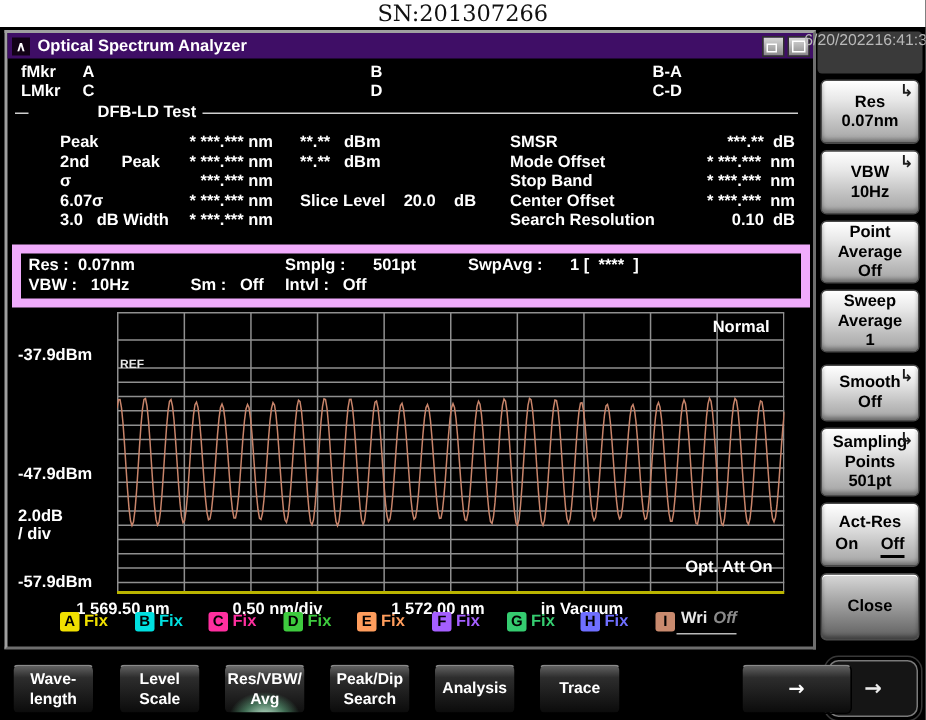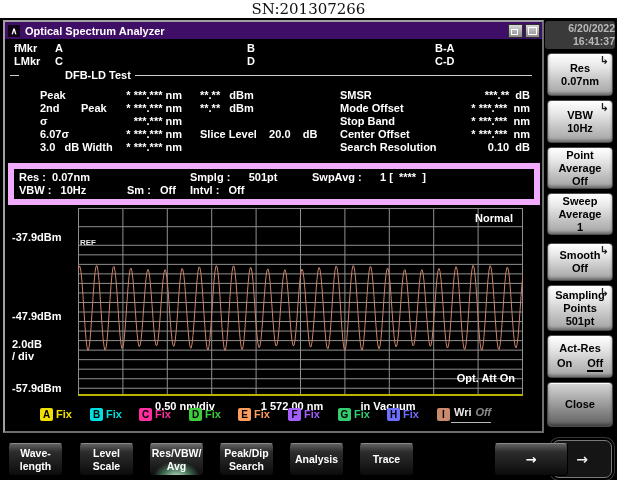--- a/index.html
+++ b/index.html
@@ -36,22 +36,22 @@
 
   .trace-item{position:absolute;top:385px;display:inline-flex;align-items:center;height:14px;}
   .badge{display:inline-flex;width:13px;height:13px;border-radius:2px;color:#000;font-weight:bold;
          font-size:10px;align-items:center;justify-content:center;flex:0 0 auto;}
   .tstate{margin-left:3px;font-weight:bold;font-size:11px;white-space:pre;}
   .tstate2{margin-left:4px;font-weight:bold;font-size:11px;font-style:italic;white-space:pre;}
   .wri-wrap{display:inline-flex;border-bottom:1px solid #b9b9b9;padding-bottom:4px;margin-left:1px;}
 
   
   .datebox{position:absolute;left:545px;top:3px;width:70px;height:28px;background:#3a3a3a;border-radius:3px;
-           color:#b9b9b9;font-weight:bold;font-size:10.5px;line-height:13px;text-align:center;
-           display:flex;flex-direction:column;align-items:flex-end;justify-content:center;white-space:pre;}
+           color:#b9b9b9;font-weight:normal;font-size:10.5px;line-height:13px;text-align:center;
+           display:flex;flex-direction:row;align-items:flex-start;justify-content:center;white-space:pre;}
   .softkey{position:absolute;left:547px;width:66px;box-sizing:border-box;
            background:linear-gradient(180deg,#ffffff 0%,#e8e8e8 30%,#bfbfbf 70%,#a3a3a3 100%);
            border:1px solid #4a4a4a;border-radius:4px;color:#000;font-weight:bold;font-size:11px;line-height:13px;
            display:flex;flex-direction:column;align-items:center;justify-content:center;text-align:center;
            box-shadow:inset 0 1px 0 #fff, inset 0 -2px 3px rgba(0,0,0,.35);}
   .softkey.dark{background:linear-gradient(180deg,#d8d8d8 0%,#a0a0a0 45%,#5f5f5f 100%);}
   .softkey .ln{white-space:pre;}
   .gap2>.ln:first-child{margin-bottom:7px;}
   .submenu-ico{position:absolute;top:0;right:3px;font-size:11px;color:#1c1c1c;font-weight:bold;
                font-family:"DejaVu Sans",sans-serif;}
@@ -183,20 +183,21 @@
         <line x1="0" y1="161.19" x2="445" y2="161.19" stroke="#8f8f8f" stroke-width="1"></line>
         <line x1="0" y1="170.71999999999997" x2="445" y2="170.71999999999997" stroke="#8f8f8f" stroke-width="1"></line>
         <line x1="0" y1="180.25" x2="445" y2="180.25" stroke="#8f8f8f" stroke-width="1"></line>
         <line x1="0" y1="187" x2="445" y2="187" stroke="#b9b400" stroke-width="2"></line>
         <polyline points="0,64.1 1,58.5 2,58.4 3,63.9 4,74.2 5,87.9 6,103.3 7,118.2 8,130.8 9,139.2 10,142.4 11,139.9 12,132.1 13,119.9 14,105.1 15,89.6 16,75.4 17,64.5 18,58.3 19,57.7 20,62.7 21,72.6 22,86.2 23,101.5 24,116.6 25,129.5 26,138.3 27,142.1 28,140.2 29,132.9 30,121.3 31,106.8 32,91.5 33,77.3 34,66.2 35,59.6 36,58.4 37,62.8 38,72.0 39,84.9 40,99.7 41,114.5 42,127.3 43,136.3 44,140.5 45,139.2 46,132.7 47,121.9 48,108.2 49,93.5 50,79.7 51,68.6 52,61.8 53,60.1 54,63.6 55,72.0 56,84.0 57,98.1 58,112.3 59,124.8 60,133.9 61,138.5 62,137.9 63,132.3 64,122.4 65,109.5 66,95.4 67,81.9 68,70.9 69,63.7 70,61.4 71,64.2 72,71.8 73,83.0 74,96.5 75,110.4 76,122.9 77,132.3 78,137.4 79,137.4 80,132.5 81,123.3 82,110.9 83,97.0 84,83.5 85,72.2 86,64.6 87,61.6 88,63.7 89,70.7 90,81.5 91,94.9 92,108.9 93,121.8 94,131.8 95,137.5 96,138.3 97,134.0 98,125.0 99,112.7 100,98.6 101,84.6 102,72.6 103,64.2 104,60.4 105,62.0 106,68.6 107,79.4 108,93.0 109,107.6 110,121.2 111,132.1 112,138.7 113,140.2 114,136.2 115,127.4 116,114.9 117,100.3 118,85.6 119,72.6 120,63.3 121,58.8 122,59.8 123,66.1 124,77.0 125,91.0 126,106.2 127,120.6 128,132.3 129,139.8 130,141.9 131,138.4 132,129.8 133,117.1 134,102.1 135,86.8 136,73.1 137,63.1 138,57.9 139,58.3 140,64.2 141,75.0 142,89.0 143,104.5 144,119.4 145,131.7 146,139.7 147,142.5 148,139.5 149,131.3 150,118.8 151,103.9 152,88.5 153,74.6 154,64.1 155,58.3 156,58.2 157,63.6 158,73.8 159,87.4 160,102.7 161,117.5 162,129.9 163,138.3 164,141.5 165,139.2 166,131.6 167,119.9 168,105.5 169,90.5 170,76.8 171,66.2 172,60.1 173,59.4 174,64.0 175,73.4 176,86.3 177,100.9 178,115.2 179,127.5 180,136.0 181,139.7 182,138.0 183,131.3 184,120.5 185,106.9 186,92.5 187,79.2 188,68.6 189,62.3 190,60.9 191,64.8 192,73.3 193,85.3 194,99.2 195,113.1 196,125.2 197,133.9 198,138.1 199,137.1 200,131.2 201,121.2 202,108.3 203,94.3 204,81.1 205,70.4 206,63.7 207,61.7 208,64.8 209,72.6 210,84.0 211,97.6 212,111.4 213,123.7 214,132.9 215,137.6 216,137.4 217,132.1 218,122.5 219,109.9 220,95.9 221,82.4 222,71.2 223,63.8 224,61.1 225,63.6 226,71.0 227,82.2 228,95.9 229,110.1 230,123.0 231,132.9 232,138.5 233,138.9 234,134.1 235,124.7 236,111.9 237,97.5 238,83.3 239,71.2 240,62.9 241,59.5 242,61.5 243,68.6 244,79.9 245,94.0 246,108.9 247,122.7 248,133.5 249,139.8 250,140.9 251,136.5 252,127.1 253,114.1 254,99.1 255,84.2 256,71.3 257,62.1 258,58.0 259,59.4 260,66.3 261,77.6 262,92.0 263,107.4 264,121.9 265,133.5 266,140.6 267,142.2 268,138.3 269,129.2 270,116.1 271,100.9 272,85.6 273,72.1 274,62.3 275,57.6 276,58.5 277,64.9 278,76.0 279,90.2 280,105.7 281,120.4 282,132.3 283,139.9 284,142.2 285,138.8 286,130.2 287,117.6 288,102.7 289,87.4 290,73.9 291,63.9 292,58.7 293,59.0 294,64.7 295,75.1 296,88.7 297,103.8 298,118.2 299,130.2 300,138.0 301,140.8 302,138.0 303,130.3 304,118.5 305,104.3 306,89.6 307,76.3 308,66.3 309,60.7 310,60.4 311,65.4 312,74.8 313,87.6 314,102.0 315,115.9 316,127.7 317,135.7 318,138.9 319,137.0 320,130.0 321,119.1 322,105.7 323,91.6 324,78.6 325,68.5 326,62.6 327,61.6 328,65.8 329,74.5 330,86.5 331,100.3 332,114.0 333,125.8 334,134.1 335,137.9 336,136.6 337,130.4 338,120.2 339,107.2 340,93.3 341,80.2 342,69.8 343,63.3 344,61.7 345,65.2 346,73.3 347,85.0 348,98.6 349,112.5 350,124.8 351,133.7 352,138.2 353,137.6 354,131.9 355,121.9 356,109.0 357,94.8 358,81.2 359,70.0 360,62.7 361,60.4 362,63.4 363,71.2 364,82.9 365,96.9 366,111.4 367,124.4 368,134.3 369,139.5 370,139.5 371,134.2 372,124.3 373,111.1 374,96.3 375,81.9 376,69.8 377,61.7 378,58.6 379,61.1 380,68.7 381,80.6 382,95.0 383,110.2 384,124.1 385,134.8 386,140.8 387,141.4 388,136.5 389,126.7 390,113.2 391,97.9 392,82.9 393,70.0 394,61.2 395,57.4 396,59.4 397,66.7 398,78.5 399,93.1 400,108.7 401,123.1 402,134.3 403,141.0 404,142.2 405,137.8 406,128.3 407,115.0 408,99.7 409,84.5 410,71.3 411,62.0 412,57.7 413,59.1 414,65.8 415,77.1 416,91.4 417,106.8 418,121.2 419,132.7 420,139.8 421,141.5 422,137.7 423,128.9 424,116.2 425,101.5 426,86.6 427,73.5 428,64.0 429,59.3 430,60.0 431,66.1 432,76.5 433,90.1 434,104.8 435,118.9 436,130.3 437,137.6 438,139.9 439,136.8 440,128.8 441,117.1 442,103.1 443,88.7 444,75.9 445,66.4" fill="none" stroke="#c8846a" stroke-width="1"></polyline>
       </svg>
     <span class="t right" style="left:408px;top:190px;width:100px">Normal</span>
     <span class="ref">REF</span>
     <span class="t right" style="left:410px;top:350px;width:100px">Opt. Att On</span>
 
+    <span class="t" style="left:27px;top:378px;width:100px;text-align:center">1 569.50 nm</span>
     <span class="t" style="left:130px;top:378px;width:100px;text-align:center">0.50 nm/div</span>
     <span class="t" style="left:237px;top:378px;width:100px;text-align:center">1 572.00 nm</span>
     <span class="t" style="left:333px;top:378px;width:100px;text-align:center">in Vacuum</span>
 
     <span class="trace-item" style="left:35px">
         <span class="badge" style="background: rgb(240, 224, 0);">A</span>
         <span class="tstate" style="color: rgb(240, 224, 0);">Fix</span>
       </span>
     <span class="trace-item" style="left:85px">
         <span class="badge" style="background: rgb(0, 224, 224);">B</span>

